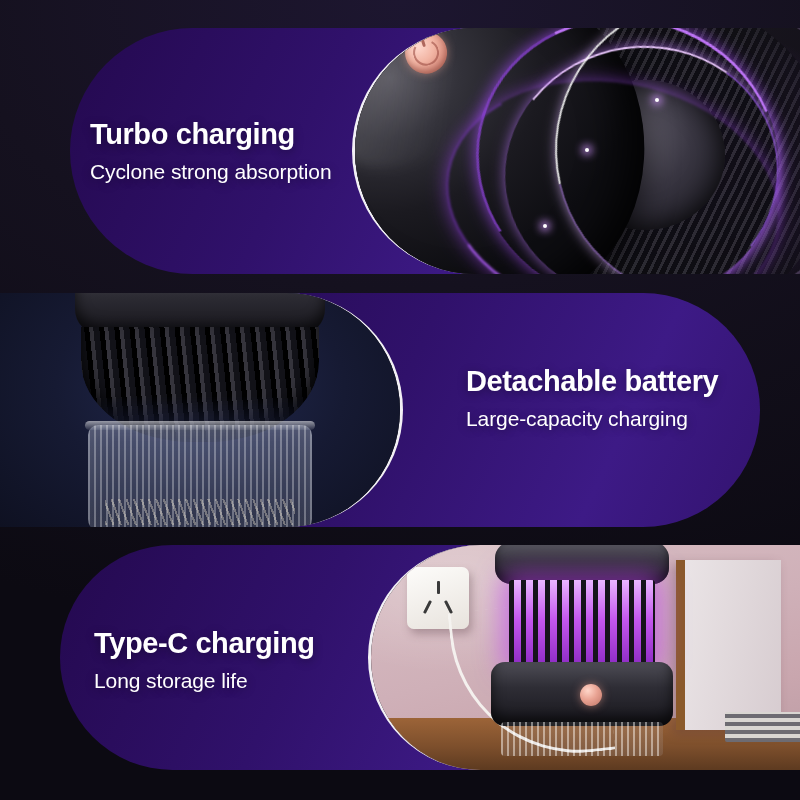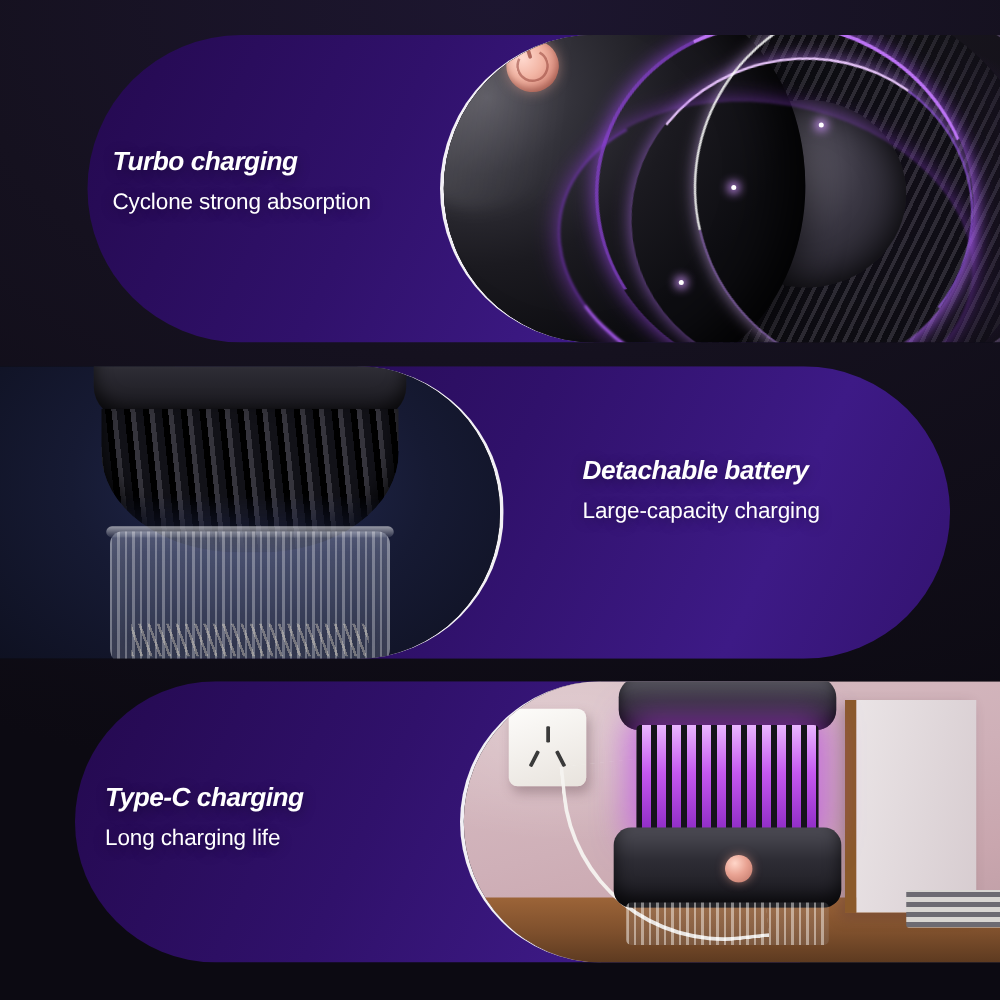--- a/index.html
+++ b/index.html
@@ -30,22 +30,22 @@
   .photo{
     position:absolute;top:0;height:100%;overflow:hidden;
     background:#0b0b10;
   }
   .photo.rnd-l{border-radius:230px 0 0 230px;border-left:3px solid #f2f0f5;}
   .photo.rnd-r{border-radius:0 230px 230px 0;border-right:3px solid #f2f0f5;}
   .photo-inner{position:absolute;inset:0;overflow:hidden;}
 
   
   .txt{position:absolute;z-index:6;color:#fff;text-shadow:0 2px 10px rgba(0,0,0,.35);}
-  .title{font-size:21px;font-weight:700;letter-spacing:-.4px;line-height:1.12;white-space:nowrap;font-style:italic;}
-  .sub{font-size:18px;font-weight:400;letter-spacing:-.1px;line-height:1.2;margin-top:9px;white-space:nowrap;}
+  .title{font-size:29px;font-weight:700;letter-spacing:-.4px;line-height:1.12;white-space:nowrap;}
+  .sub{font-size:21px;font-weight:400;letter-spacing:-.1px;line-height:1.2;margin-top:9px;white-space:nowrap;}
 
   
   #p1{top:28px;height:246px;}
   #p1 .slab{left:70px;width:560px;}
   #p1 .photo{left:352px;width:448px;}
   .p1bg{position:absolute;inset:0;
     background:
       radial-gradient(60% 90% at 78% 55%, rgba(150,60,230,.40) 0%, rgba(40,10,70,0) 62%),
       linear-gradient(120deg,#17151b 0%,#1b1920 38%,#120f18 100%);}
   
@@ -263,19 +263,19 @@
         <div class="lamp">
           <div class="lamp-cap"></div>
           <div class="uv"></div>
           <div class="lamp-base"></div>
           <div class="lamp-btn"></div>
           <div class="lamp-jar"></div>
         </div>
       </div>
     </div>
 
-    <div class="txt" style="left:84px;top:82px">
+    <div class="txt" style="left:94px;top:82px">
       <div class="title">Type-C charging</div>
-      <div class="sub">Long charging life</div>
+      <div class="sub">Long storage life</div>
     </div>
   </section>
 
 </div>
 
 </body></html>

